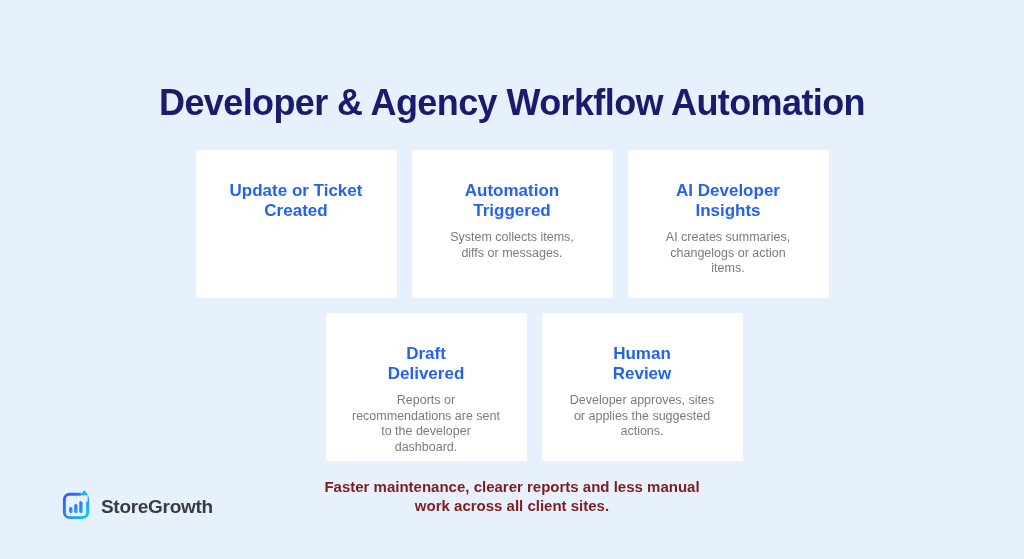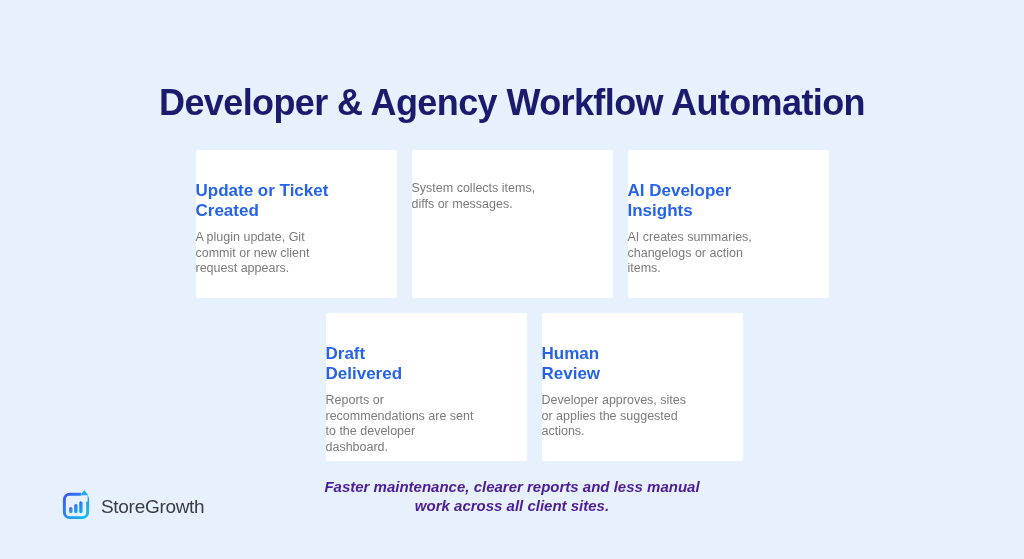--- a/index.html
+++ b/index.html
@@ -36,21 +36,21 @@
   }
   .row-1 { top: 150px; }
   .row-2 { top: 313px; margin-left: 22px; }
 
   .card {
     width: 201px;
     height: 148px;
     background: #FFFFFF;
     border-radius: 2px;
     padding-top: 31px;
-    text-align: left;
+    text-align: center;
   }
 
   .card-heading {
     font-size: 17px;
     font-weight: 700;
     line-height: 20px;
     color: #2563EB;
     white-space: pre-line;
     margin-bottom: 9px;
   }
@@ -64,56 +64,54 @@
 
   .footer-summary {
     position: absolute;
     top: 477px;
     left: 0;
     width: 100%;
     text-align: center;
     font-size: 15px;
     font-weight: 700;
     line-height: 19px;
-    color: #4c1d95;
+    color: #7f1d1d;
     white-space: pre-line;
-    font-style: italic;
   }
 
   .logo {
     position: absolute;
     left: 60px;
     top: 488px;
     display: flex;
     align-items: center;
     gap: 8px;
   }
   .logo-text {
     font-size: 19px;
-    font-weight: 400;
+    font-weight: 700;
     letter-spacing: -0.3px;
     color: #3A3C40;
   }
 </style>
 </head>
 <body>
 
 <div class="canvas">
 
   <h1 class="main-title">Developer &amp; Agency Workflow Automation</h1>
 
   <div class="card-row row-1">
     <div class="card">
       <div class="card-heading">Update or Ticket
 Created</div>
-      <div class="card-body">A plugin update, Git
-commit or new client
-request appears.</div>
     </div>
     <div class="card">
+      <div class="card-heading">Automation
+Triggered</div>
       <div class="card-body">System collects items,
 diffs or messages.</div>
     </div>
     <div class="card">
       <div class="card-heading">AI Developer
 Insights</div>
       <div class="card-body">AI creates summaries,
 changelogs or action
 items.</div>
     </div>

